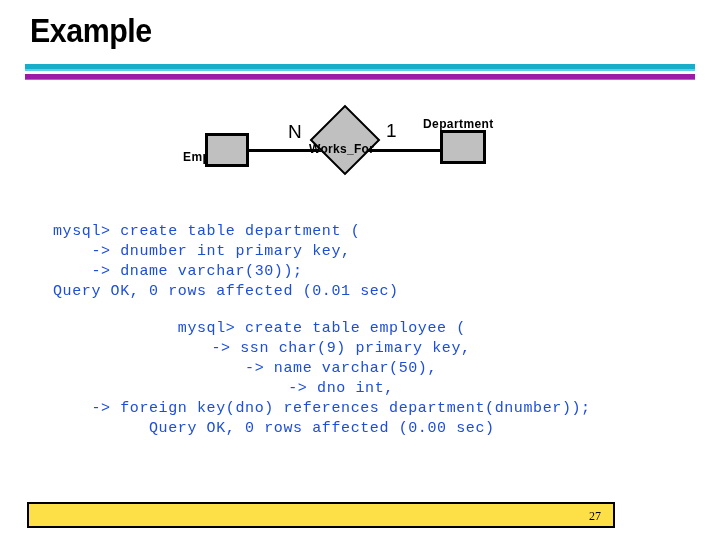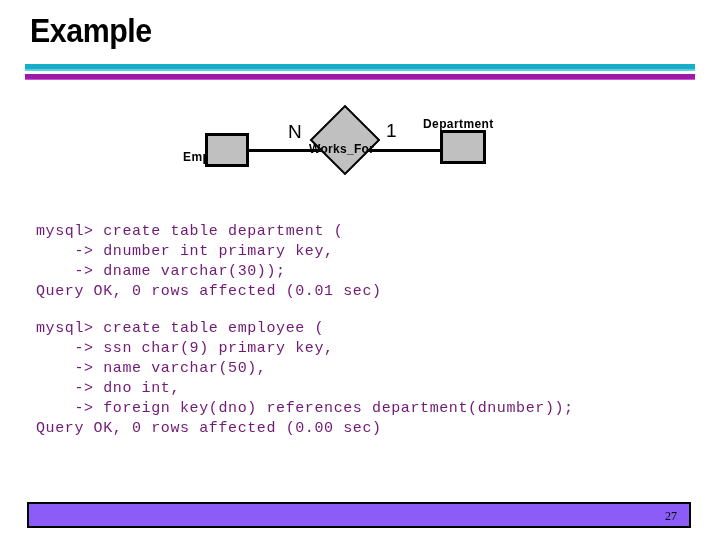--- a/index.html
+++ b/index.html
@@ -143,41 +143,41 @@
     font-size: 19px;
     line-height: 20px;
     color: #000000;
   }
   #cardinality-n { left: 118px; top: 17px; }
   #cardinality-1 { left: 216px; top: 16px; }
 
   
   .code-block {
     position: absolute;
-    left: 36px;
+    left: 53px;
     font-family: "Liberation Mono", "DejaVu Sans Mono", monospace;
     font-size: 15px;
     line-height: 20px;
-    color: #701a75;
+    color: #1d4ed8;
     white-space: pre;
     letter-spacing: 0.6px;
   }
   #code-block-department { top: 222px; }
-  #code-block-employee   { top: 319px; }
+  #code-block-employee   { top: 319px; text-align: center; }
 
   
   #footer-box {
     position: absolute;
     left: 27px;
     top: 502px;
-    width: 664px;
+    width: 588px;
     height: 26px;
     border: 2px solid #000000;
     box-sizing: border-box;
-    background: #8b5cf6;
+    background: #fde047;
   }
   #page-number {
     position: absolute;
     right: 12px;
     top: 4px;
     font-family: "Liberation Serif", serif;
     font-size: 12px;
     line-height: 16px;
     color: #000000;
   }

